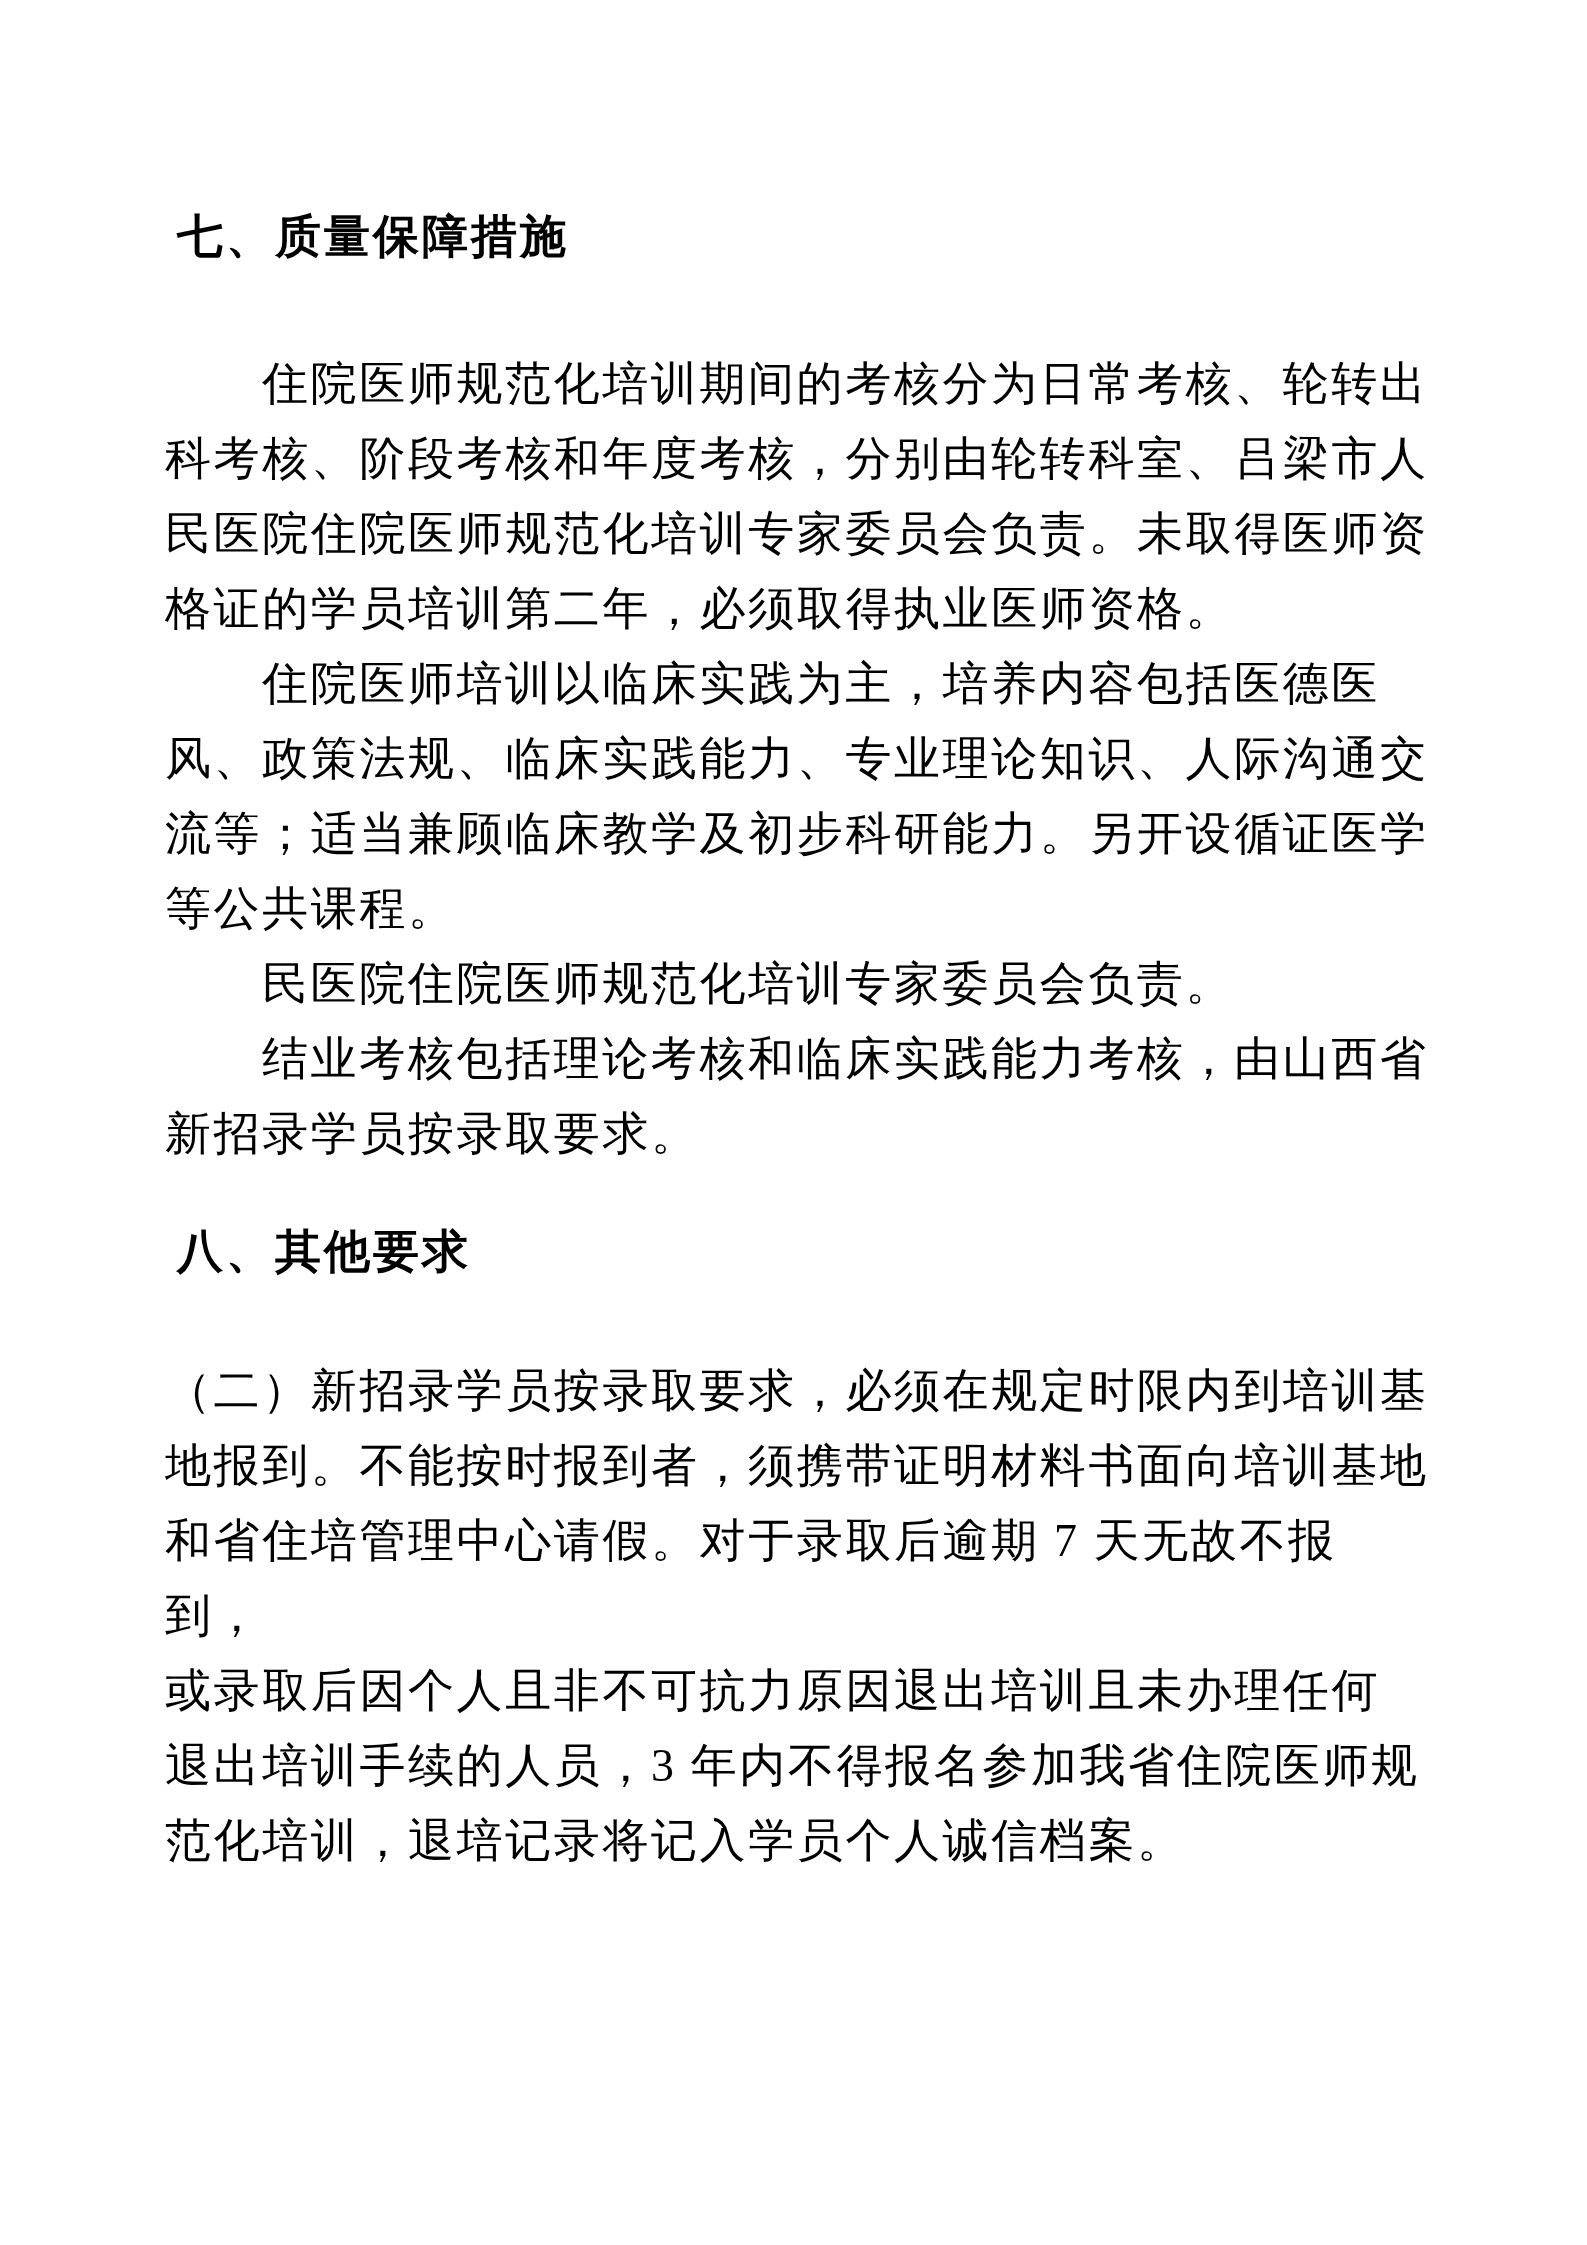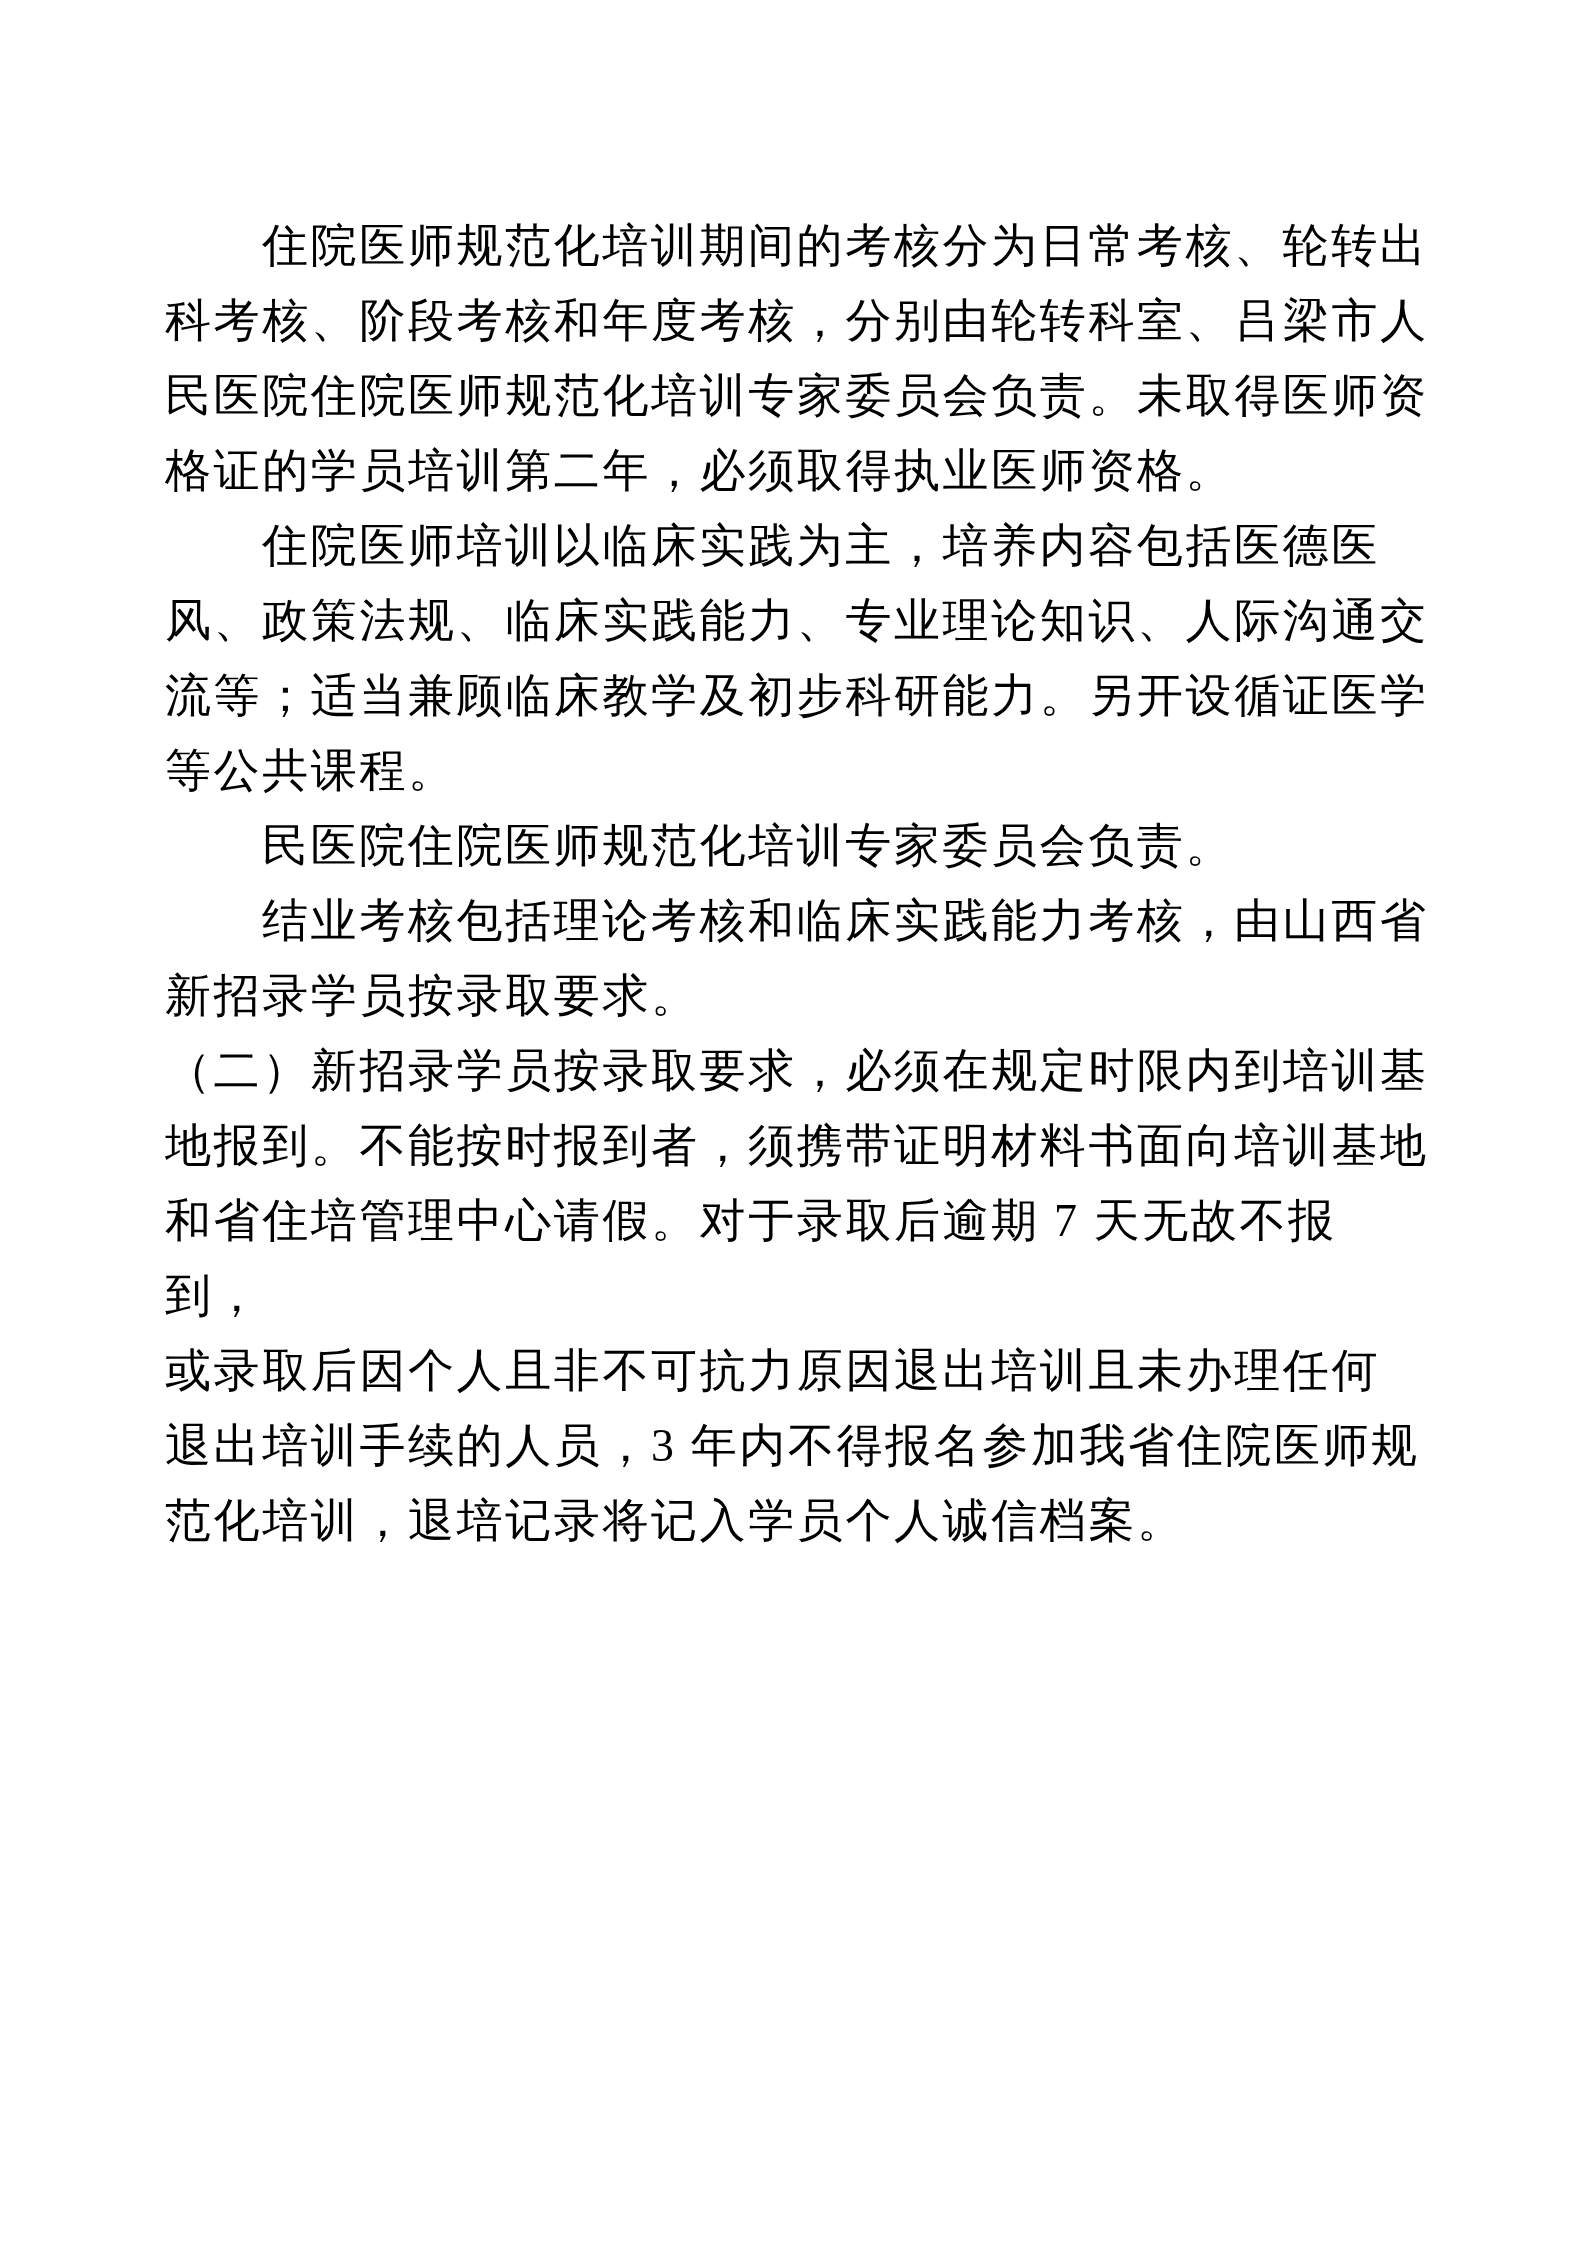--- a/index.html
+++ b/index.html
@@ -49,36 +49,38 @@
   .indent {
     text-indent: 97px; 
   }
 </style>
 </head>
 <body>
 
 <div class="page">
   <main class="content">
 
+    <h1 class="heading h-first">七、质量保障措施</h1>
 
     <p class="para indent">住院医师规范化培训期间的考核分为日常考核、轮转出
 科考核、阶段考核和年度考核，分别由轮转科室、吕梁市人
 民医院住院医师规范化培训专家委员会负责。未取得医师资
 格证的学员培训第二年，必须取得执业医师资格。</p>
 
     <p class="para indent">住院医师培训以临床实践为主，培养内容包括医德医
 风、政策法规、临床实践能力、专业理论知识、人际沟通交
 流等；适当兼顾临床教学及初步科研能力。另开设循证医学
 等公共课程。</p>
 
     <p class="para indent">民医院住院医师规范化培训专家委员会负责。</p>
 
     <p class="para indent">结业考核包括理论考核和临床实践能力考核，由山西省
 新招录学员按录取要求。</p>
 
+    <h1 class="heading h-second">八、其他要求</h1>
 
 
     <p class="para">（二）新招录学员按录取要求，必须在规定时限内到培训基
 地报到。不能按时报到者，须携带证明材料书面向培训基地
 和省住培管理中心请假。对于录取后逾期 7 天无故不报到，
 或录取后因个人且非不可抗力原因退出培训且未办理任何
 退出培训手续的人员，3 年内不得报名参加我省住院医师规
 范化培训，退培记录将记入学员个人诚信档案。</p>
 
   </main>

